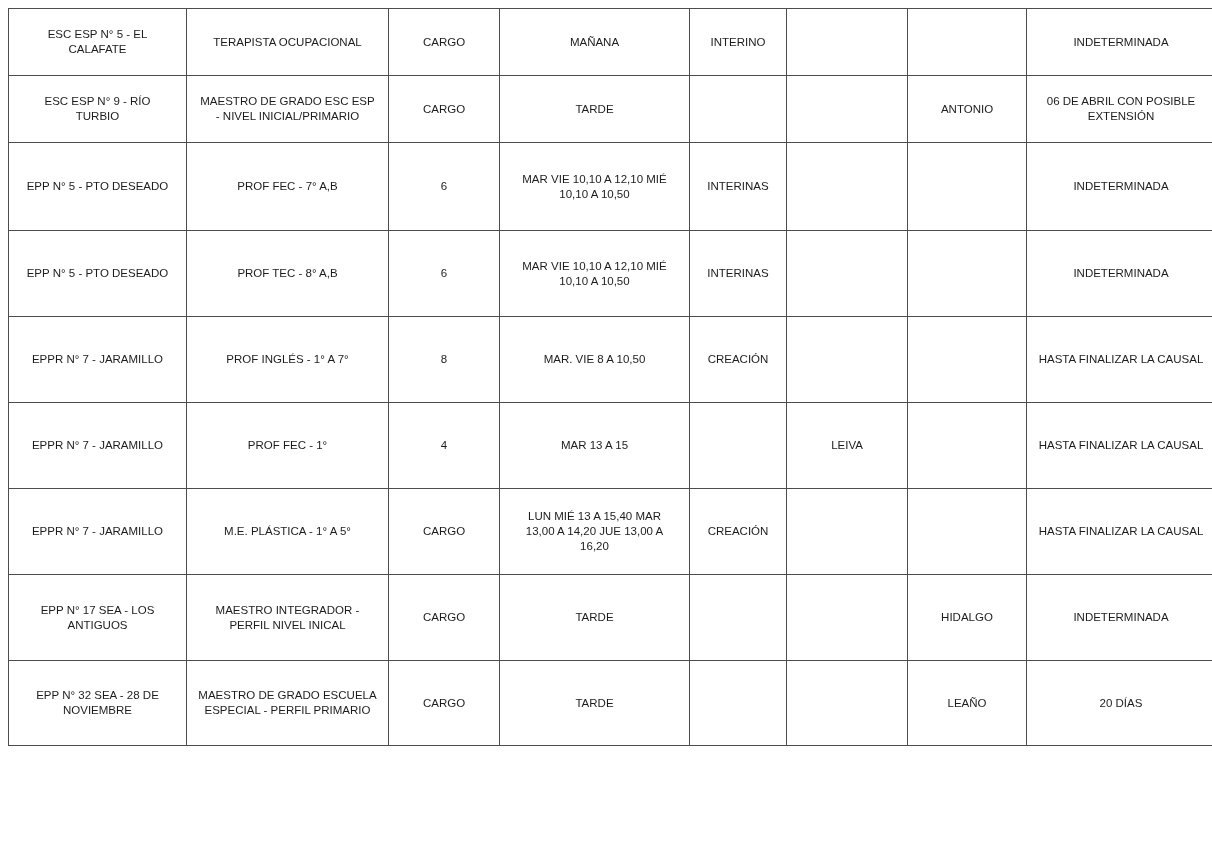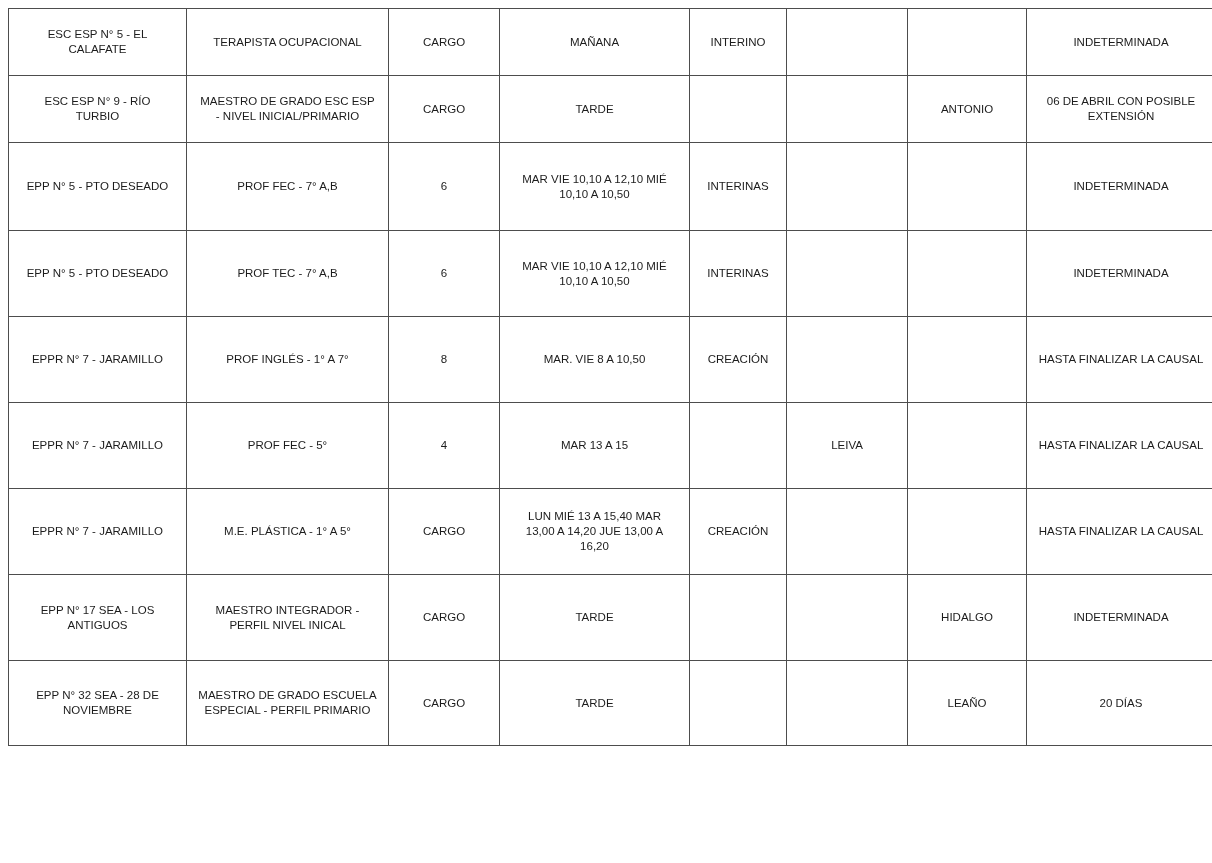--- a/index.html
+++ b/index.html
@@ -98,42 +98,42 @@
           <td>6</td>
           <td>MAR VIE 10,10 A 12,10 MIÉ
 10,10 A 10,50</td>
           <td>INTERINAS</td>
           <td></td>
           <td></td>
           <td>INDETERMINADA</td>
         </tr>
         <tr>
           <td>EPP N° 5 - PTO DESEADO</td>
-          <td>PROF TEC - 7° A,B</td>
+          <td>PROF TEC - 8° A,B</td>
           <td>6</td>
           <td>MAR VIE 10,10 A 12,10 MIÉ
 10,10 A 10,50</td>
           <td>INTERINAS</td>
           <td></td>
           <td></td>
           <td>INDETERMINADA</td>
         </tr>
         <tr>
           <td>EPPR N° 7 - JARAMILLO</td>
           <td>PROF INGLÉS - 1° A 7°</td>
           <td>8</td>
           <td>MAR. VIE 8 A 10,50</td>
           <td>CREACIÓN</td>
           <td></td>
           <td></td>
           <td>HASTA FINALIZAR LA CAUSAL</td>
         </tr>
         <tr>
           <td>EPPR N° 7 - JARAMILLO</td>
-          <td>PROF FEC - 5°</td>
+          <td>PROF FEC - 1°</td>
           <td>4</td>
           <td>MAR 13 A 15</td>
           <td></td>
           <td>LEIVA</td>
           <td></td>
           <td>HASTA FINALIZAR LA CAUSAL</td>
         </tr>
         <tr>
           <td>EPPR N° 7 - JARAMILLO</td>
           <td>M.E. PLÁSTICA - 1° A 5°</td>

